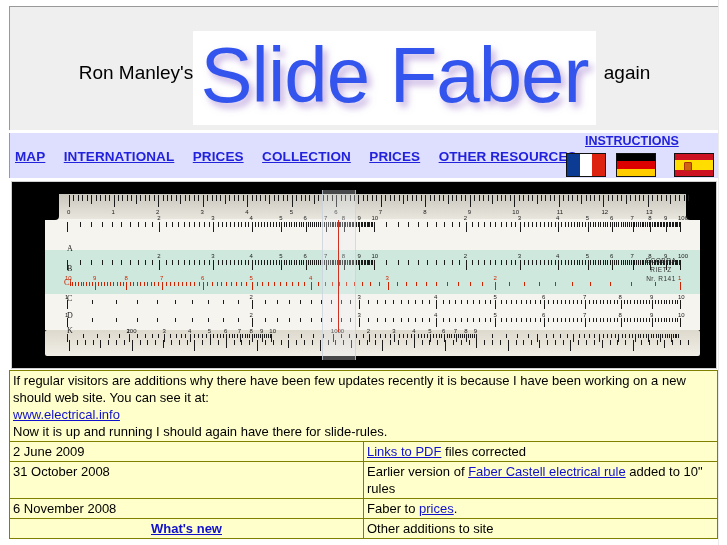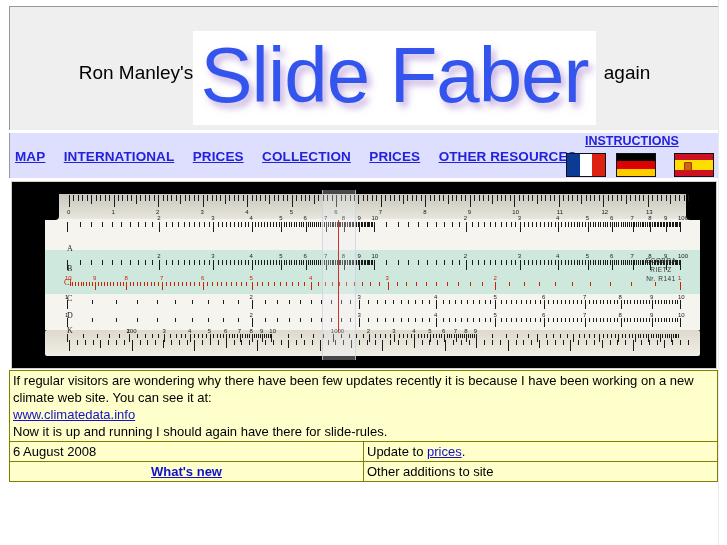--- a/index.html
+++ b/index.html
@@ -1402,29 +1402,37 @@
       <div>ECOBRA</div>
       <div>RIETZ</div>
       <div>Nr. R141</div>
     </div>
   </div>
 
   <table id="maintable">
     <tbody>
     <tr>
       <td class="notecell" colspan="2">
-        <span>If regular visitors are wondering why there have been few updates recently it is because I have been working on a new</span>
-        <span>climate web site. You can see it at:</span><br>
-        <a href="#">www.climatedata.info</a><br>
+        <span>If regular visitors are additions why there have been few updates recently it is because I have been working on a new</span>
+        <span>should web site. You can see it at:</span><br>
+        <a href="#">www.electrical.info</a><br>
         <span>Now it is up and running I should again have there for slide-rules.</span>
       </td>
     </tr>
     <tr>
-      <td class="datecell">6 August 2008</td>
-      <td><span>Update to </span><a href="#">prices</a><span>.</span></td>
+      <td class="datecell">2 June 2009</td>
+      <td><a href="#">Links to PDF</a><span> files corrected</span></td>
+    </tr>
+    <tr>
+      <td class="datecell">31 October 2008</td>
+      <td><span>Earlier version of </span><a href="#">Faber Castell electrical rule</a><span> added to 10" rules</span></td>
+    </tr>
+    <tr>
+      <td class="datecell">6 November 2008</td>
+      <td><span>Faber to </span><a href="#">prices</a><span>.</span></td>
     </tr>
     <tr>
       <td class="datecell centered"><a href="#" class="bold">What's new</a></td>
       <td>Other additions to site</td>
     </tr>
 
   </tbody>
     </table>
 
   <div class="vscroll-edge"></div>

